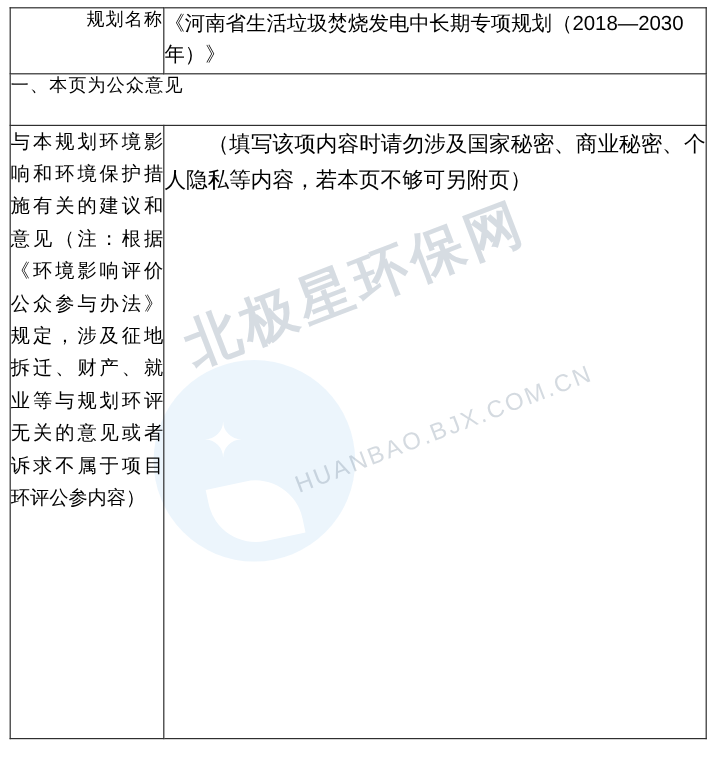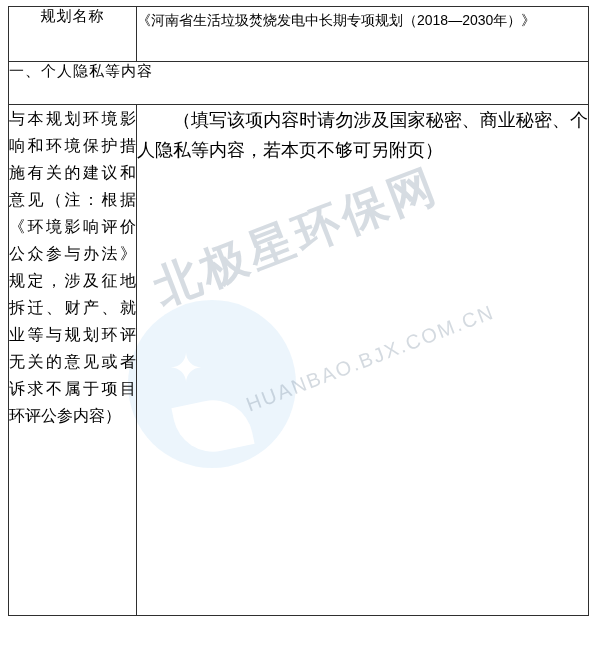--- a/index.html
+++ b/index.html
@@ -101,29 +101,29 @@
   .doc-table td {
     border: 1px solid #2f2f2f;
     vertical-align: top;
     padding: 0;
     background: transparent;
   }
 
   .cell-label-name {
     width: 128px;
     height: 54px;
-    text-align: center;
+    text-align: right;
     vertical-align: middle;
     font-size: 15px;
     letter-spacing: 1px;
   }
   .cell-plan-title {
     vertical-align: middle;
     padding: 8px 14px 8px 18px;
-    font-size: 14px;
+    font-size: 17px;
     line-height: 26px;
     text-align: left;
   }
   .cell-section {
     height: 42px;
     vertical-align: middle;
     padding-left: 24px;
     font-size: 15px;
     letter-spacing: 1px;
   }
@@ -165,21 +165,21 @@
     <colgroup>
       <col style="width:128px">
       <col style="width:452px">
     </colgroup>
     <tbody>
       <tr>
         <td class="cell-label-name">规划名称</td>
         <td class="cell-plan-title">《河南省生活垃圾焚烧发电中长期专项规划（2018—2030年）》</td>
       </tr>
       <tr>
-        <td class="cell-section" colspan="2">一、个人隐私等内容</td>
+        <td class="cell-section" colspan="2">一、本页为公众意见</td>
       </tr>
       <tr>
         <td class="cell-left-desc">与本规划环境影响和环境保护措施有关的建议和意见（注：根据《环境影响评价公众参与办法》规定，涉及征地拆迁、财产、就业等与规划环评无关的意见或者诉求不属于项目环评公参内容）</td>
         <td class="cell-answer">
           <div class="answer-hint">（填写该项内容时请勿涉及国家秘密、商业秘密、个人隐私等内容，若本页不够可另附页）</div>
         </td>
       </tr>
     </tbody>
   </table>
 

